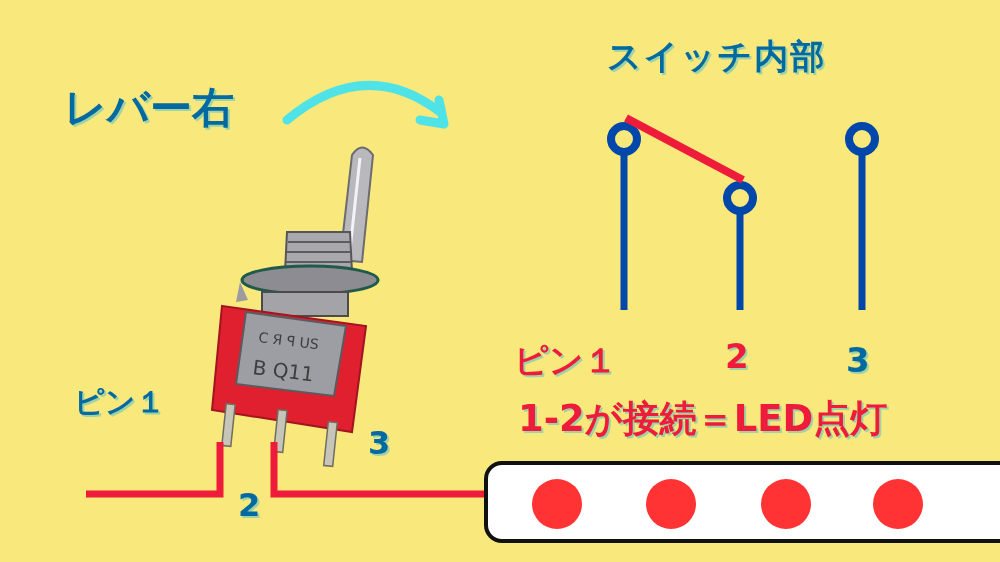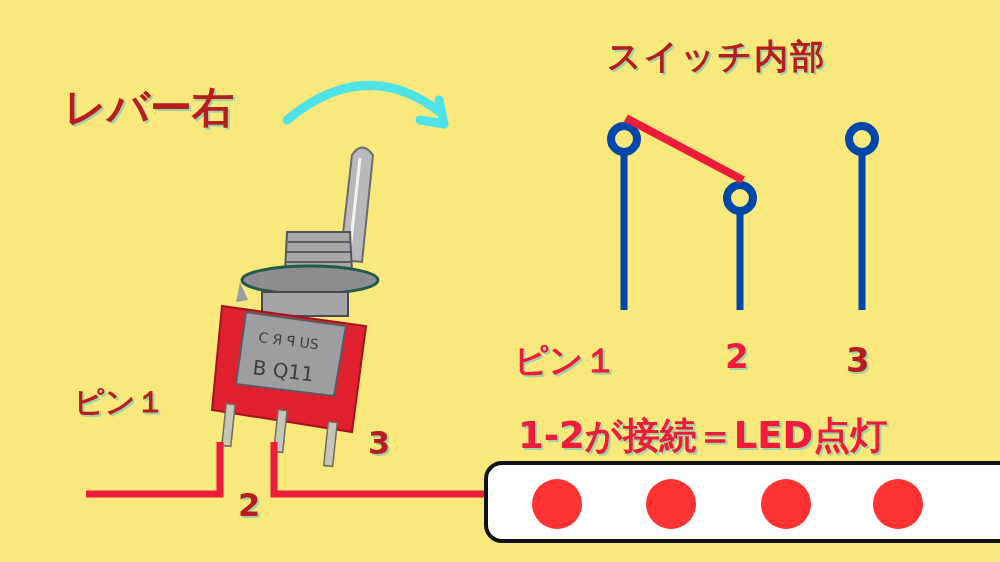--- a/index.html
+++ b/index.html
@@ -1,18 +1,18 @@
 <!DOCTYPE html>
 <html><head>
 <meta charset="utf-8">
 <style>
   html,body{margin:0;padding:0;}
   body{width:1000px;height:562px;overflow:hidden;background:#F9E87B;position:relative;font-family:"DejaVu Sans","Liberation Sans",sans-serif;}
   .lbl{position:absolute;font-weight:bold;white-space:nowrap;text-shadow:2px 2px 0 #9fd3a6;}
-  .black{color:#b91c1c;}
+  .black{color:#0369a1;}
   .red{color:#EE1C3A;}
   svg{position:absolute;left:0;top:0;}
 </style>
 </head>
 <body>
 
 <svg width="1000" height="562" viewBox="0 0 1000 562">
 
   <g>
     <path d="M287,120 Q365,55 440,112" fill="none" stroke="#4FE3E8" stroke-width="9" stroke-linecap="round"></path>
@@ -75,13 +75,13 @@
 <div class="lbl black" style="left:607px;top:34px;font-size:34px;letter-spacing:2px;">スイッチ内部</div>
 
 <div class="lbl black" style="left:74px;top:382px;font-size:30px;">ピン１</div>
 <div class="lbl black" style="left:238px;top:486px;font-size:32px;">2</div>
 <div class="lbl black" style="left:368px;top:424px;font-size:32px;">3</div>
 
 <div class="lbl red" style="left:514px;top:338px;font-size:34px;">ピン１</div>
 <div class="lbl red" style="left:725px;top:336px;font-size:34px;">2</div>
 <div class="lbl black" style="left:846px;top:340px;font-size:34px;">3</div>
 
-<div class="lbl red" style="left:518px;top:394px;font-size:37px;margin-top:17px;">1-2が接続＝LED点灯</div>
+<div class="lbl red" style="left:518px;top:394px;font-size:37px;">1-2が接続＝LED点灯</div>
 
 </body></html>

